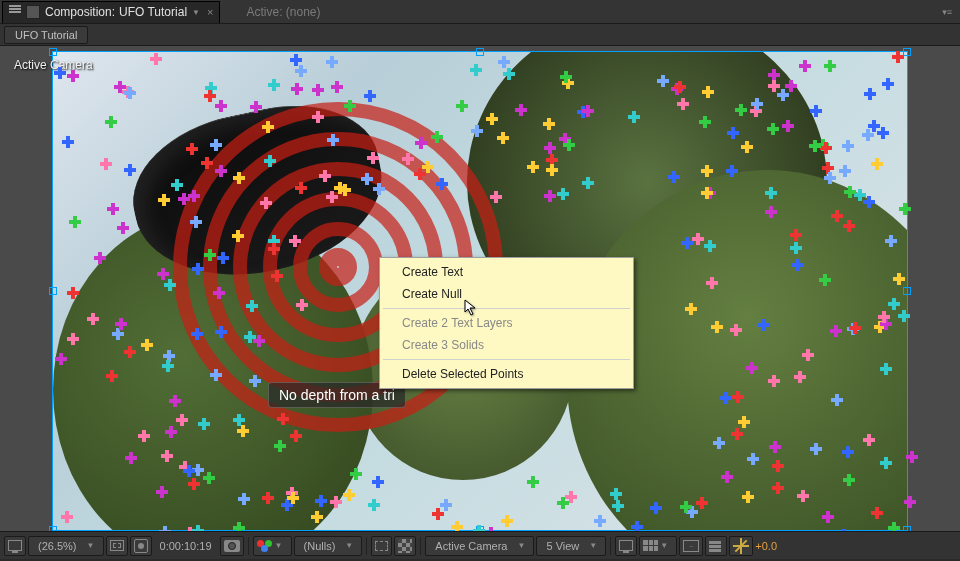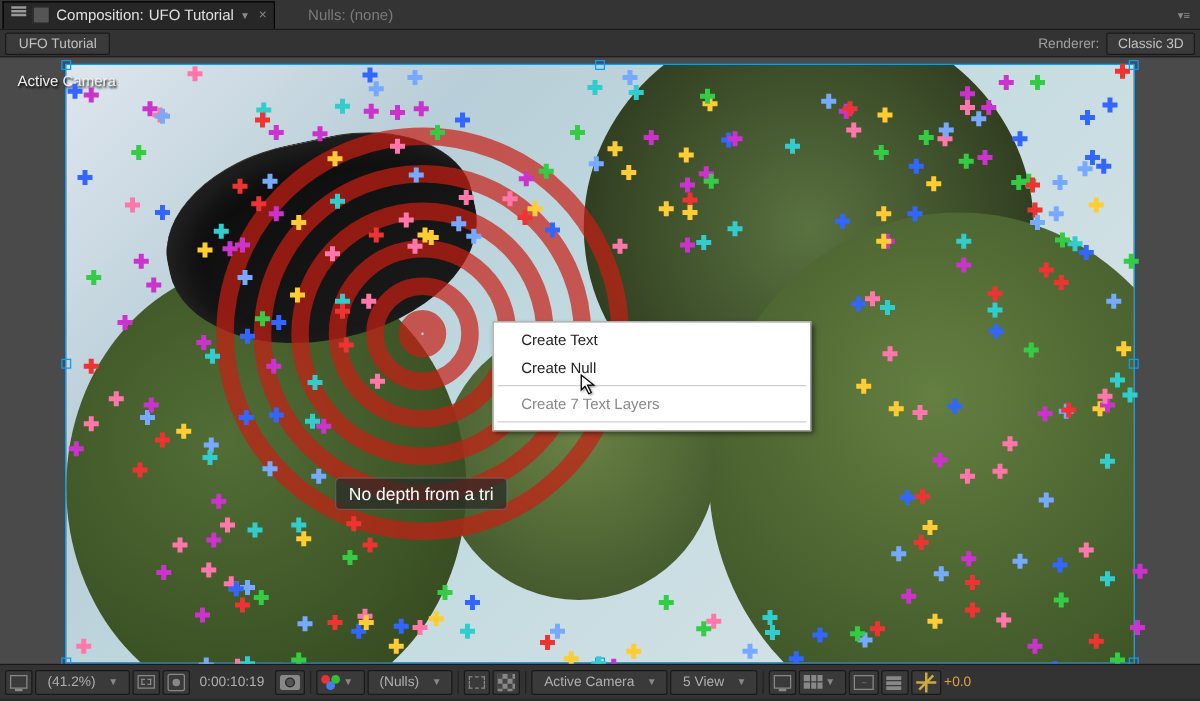--- a/index.html
+++ b/index.html
@@ -47,21 +47,21 @@
 
   .depth-badge{position:absolute;left:215px;top:330px;height:26px;padding:0 10px;background:rgba(40,40,40,0.7);color:#fff;font-size:14px;border-radius:4px;display:flex;align-items:center;border:1px solid rgba(255,255,255,0.2);}
 
   .tracker{position:absolute;width:12px;height:12px;}
   .tracker::before,.tracker::after{content:'';position:absolute;background:var(--c);}
   .tracker::before{width:4px;height:12px;left:4px;top:0;}
   .tracker::after{width:12px;height:4px;left:0;top:4px;}
 
   .handle{position:absolute;width:8px;height:8px;background:transparent;border:1px solid #00a0ff;}
 
-  .context-menu{position:absolute;left:394px;top:211px;width:255px;background:#ffffff;border:1px solid #a0a0a0;box-shadow:2px 2px 4px rgba(0,0,0,0.5);padding:3px 2px;font-size:12px;}
+  .context-menu{position:absolute;left:379px;top:211px;width:255px;background:#fef9c3;border:1px solid #a0a0a0;box-shadow:2px 2px 4px rgba(0,0,0,0.5);padding:3px 2px;font-size:12px;}
   .context-menu .sep{height:1px;background:#d0d0d0;margin:3px 1px;}
   .context-menu .item{padding:4px 20px;color:#222;}
   .context-menu .item.highlighted{background:#d0e3f8;border:1px solid #7bb0e8;padding:3px 19px;}
   .context-menu .item.disabled{color:#888;}
   .cursor{position:absolute;left:464px;top:253px;width:14px;height:18px;}
   .cursor svg{filter:drop-shadow(1px 1px 1px rgba(0,0,0,0.4));}
 
   .footer{height:28px;background:#333;border-top:1px solid #1a1a1a;display:flex;align-items:center;padding:0 4px;gap:2px;font-size:11px;color:#b0b0b0;}
   .fbtn{height:20px;padding:0 3px;display:flex;align-items:center;justify-content:center;background:#3a3a3a;border:1px solid #1a1a1a;border-radius:2px;}
   .fval{padding:0 6px; display:flex;align-items:center;}
@@ -92,37 +92,31 @@
         <span></span>
       </span>
     <span class="comp-icon"></span>
     <span>Composition:</span>
     <span style="width:4px"></span>
     <span>UFO Tutorial</span>
     <span class="dropdown-arrow">▼</span>
     <span class="close">×</span>
   </div>
   <div class="tab layer">
-    <span>Nulls: (none)</span>
+    <span>Active: (none)</span>
   </div>
   <div style="flex:1"></div>
   <div class="tab">
       <span style="font-size:9px;color:#888;">▾≡</span>
     </div>
 </div>
 
 <div class="comp-bar">
   <div class="comp-btn">
     <span>UFO Tutorial</span>
-  </div>
-  <div class="renderer-group">
-    <span class="renderer-label">Renderer:</span>
-    <div class="renderer-btn">
-      <span>Classic 3D</span>
-    </div>
   </div>
 </div>
 
 <div class="viewport">
   <div class="canvas-frame">
     <div class="synthetic-bg">
       <div class="sky"></div>
       <div class="tree t3"></div>
         <div class="tree t2"></div>
         <div class="tree t4"></div>
@@ -413,36 +407,38 @@
       <div class="tracker" style="left:61.456069958847735px;top:464.69958847736626px;--c:#f7a;"></div>
       <div class="tracker" style="left:311.80157750342937px;top:65.20370370370371px;--c:#f7a;"></div>
       <div class="tracker" style="left:556.5915980795611px;top:450.98765432098764px;--c:#3c4;"></div>
       <div class="tracker" style="left:157.40013717421124px;top:222.32716049382714px;--c:#c3c;"></div>
     </div>
 
   <div class="context-menu">
     <div class="item"><span>Create Text</span></div>
     <div class="item"><span>Create Null</span></div>
     <div class="sep"></div>
-    <div class="item disabled"><span>Create 7 Text Layers</span></div>
+    <div class="item disabled"><span>Create 2 Text Layers</span></div>
+    <div class="item disabled"><span>Create 3 Solids</span></div>
     <div class="sep"></div>
+    <div class="item"><span>Delete Selected Points</span></div>
   </div>
   <div class="cursor">
     <svg width="14" height="18">
         <path d="M1 1 L1 13 L4 10 L7 16 L9 15 L6 9 L11 9 Z" fill="#fff" stroke="#000" stroke-width="1"></path>
       </svg>
   </div>
 </div>
 
 <div class="footer">
   <div class="fbtn">
       <div class="ficon monitor-icon"></div>
     </div>
   <div class="fbtn" style="gap:4px;">
-      <span class="fval">(41.2%)</span>
+      <span class="fval">(26.5%)</span>
       <span class="farrow">▼</span>
     </div>
   <div class="fbtn">
       <div class="ficon" style="border:1px solid #888;width:14px;height:11px;">
         <div style="width:8px;height:5px;border:1px dashed #888;"></div>
       </div>
     </div>
   <div class="fbtn">
       <div class="ficon" style="width:14px;height:14px;border:1px solid #888;border-radius:2px;">
         <div style="width:6px;height:6px;background:#888;border-radius:50%;margin:3px;"></div>

